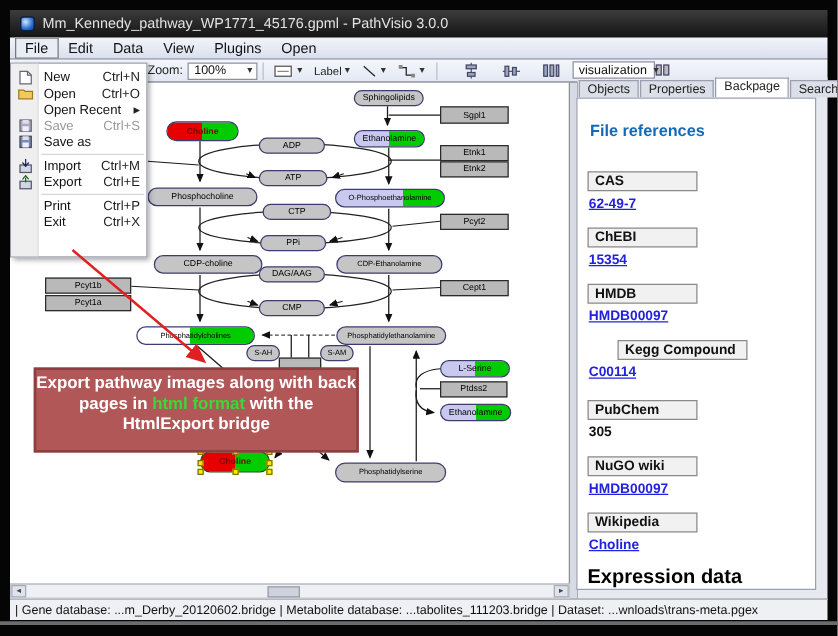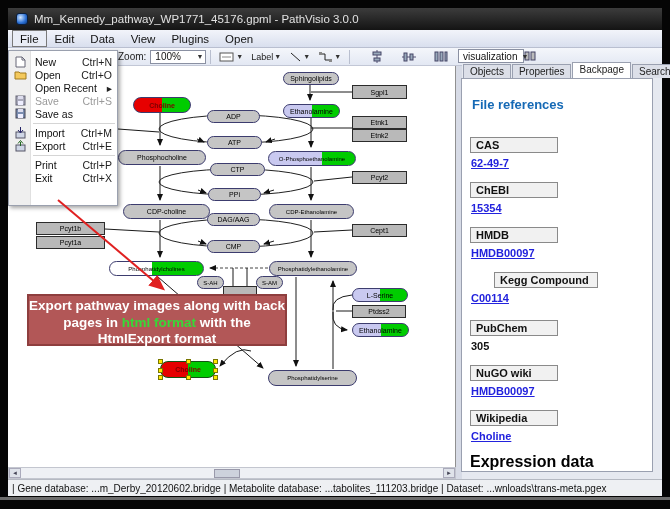--- a/index.html
+++ b/index.html
@@ -52,21 +52,21 @@
   .fm-item{position:relative;height:13px;display:flex;align-items:center;font-size:10.5px;color:#111}
   .fm-item .fm-icon{width:22px;display:flex;justify-content:center}
   .fm-item .fm-label{padding-left:4px;flex:1}
   .fm-item .fm-short{padding-right:5px;color:#222}
   .fm-item.disabled .fm-label,.fm-item.disabled .fm-short{color:#9a9a9a}
   .fm-sep{height:6px;position:relative}
   .fm-sep:after{content:"";position:absolute;left:24px;right:2px;top:3px;border-top:1px solid #d5d5d5}
   .fm-item.highlight{outline:2px solid #e03030;outline-offset:-1px}
 
   
-  #annotation{left:27px;top:294px;width:260px;height:52px;background:#b25757;border:2px solid #8e3e3e;z-index:20;
+  #annotation{left:27px;top:294px;width:260px;height:68px;background:#b25757;border:2px solid #8e3e3e;z-index:20;
     color:#fff;font-weight:bold;font-size:13.5px;text-align:center;line-height:16.5px;padding-top:2px}
   #annotation .em{color:#37d937}
 
   
   .node{position:absolute;border:1px solid #3c3c6e;border-radius:8px;display:flex;align-items:center;justify-content:center;
     font-size:7px;color:#000;z-index:2;overflow:visible;white-space:nowrap}
   .node.gene{border-radius:0;border:1px solid #2b2b2b;background:#b9b9b9}
   .m-gray{background:#c5c5c5}
   .m-redgreen{background:linear-gradient(90deg,#e60000 50%,#0c0 50%)}
   .m-lavgreen{background:linear-gradient(90deg,#c9c9f0 50%,#0c0 50%)}
@@ -444,21 +444,21 @@
           <span class="fm-icon"></span>
           <span class="fm-label">Exit</span>
           <span class="fm-short">Ctrl+X</span>
         </div>
       </div>
   </div>
 
   <div class="abs" id="annotation">
     <div><span>Export pathway images along with back</span></div>
     <div><span>pages in </span><span class="em">html format</span><span> with the</span></div>
-    <div><span>HtmlExport format</span></div>
+    <div><span>HtmlExport bridge</span></div>
   </div>
 
   <svg class="abs" width="670" height="509" style="left:0;top:0;z-index:40;pointer-events:none">
     <defs>
         <marker id="rarr" markerWidth="9" markerHeight="9" refX="6" refY="3.5" orient="auto">
           <path d="M0,0 L8,3.5 L0,7 z" fill="#e02020"></path>
         </marker>
       </defs>
     <line x1="58" y1="200" x2="162" y2="288" stroke="#e02020" stroke-width="2" marker-end="url(#rarr)"></line>
   </svg>

